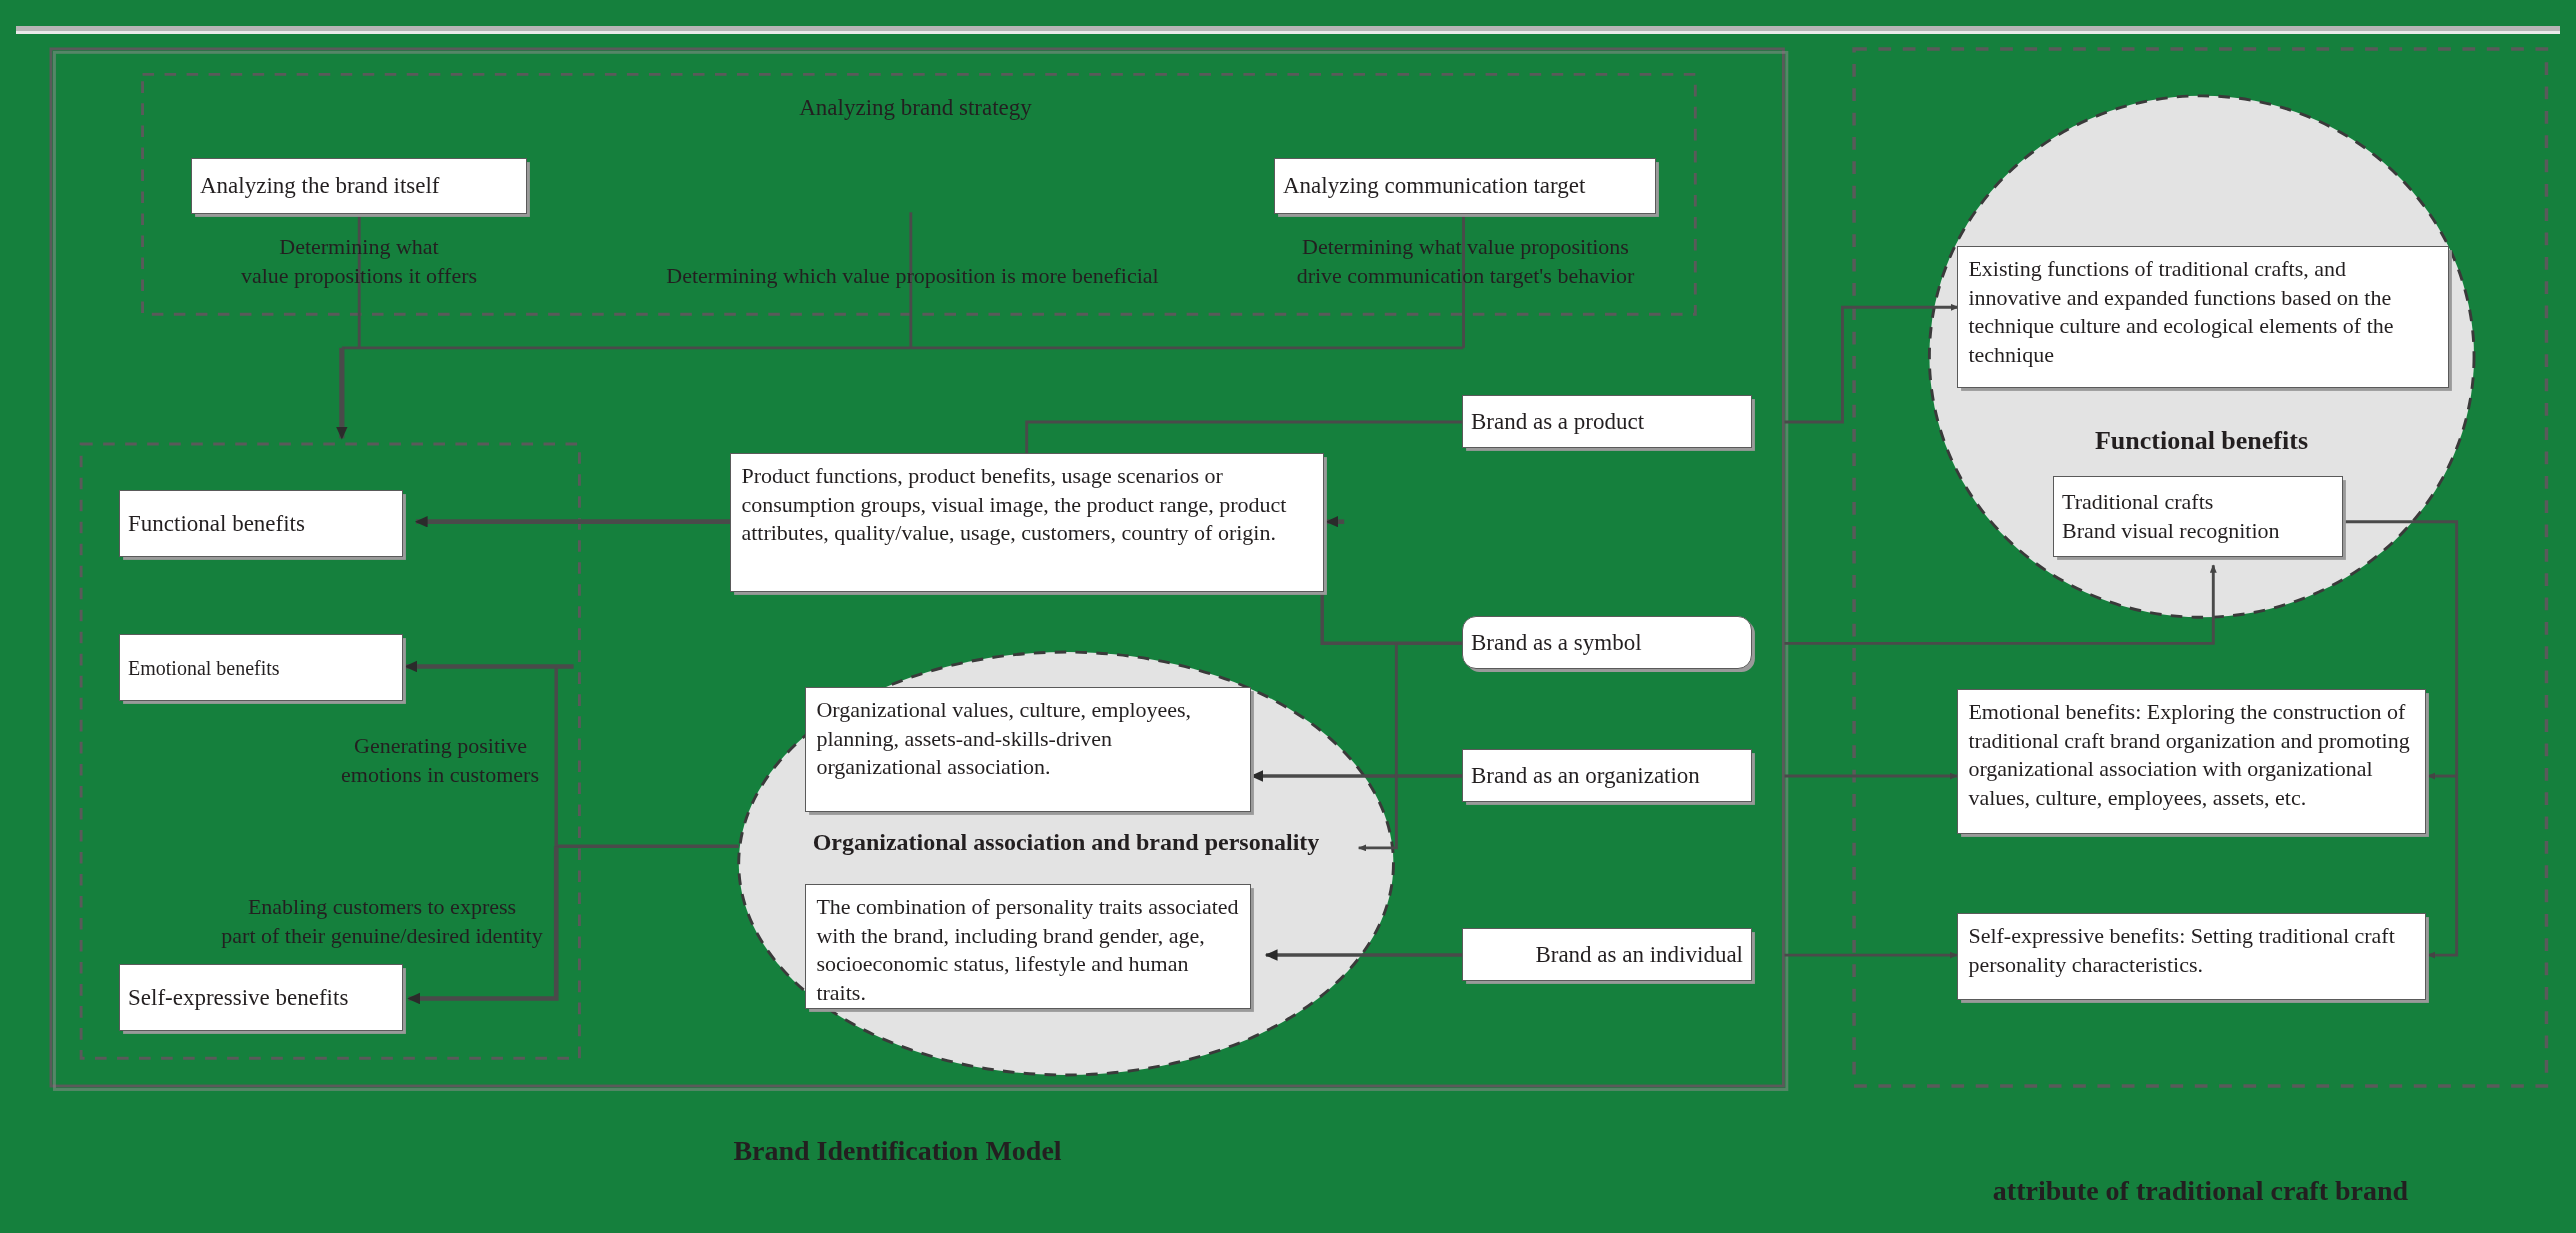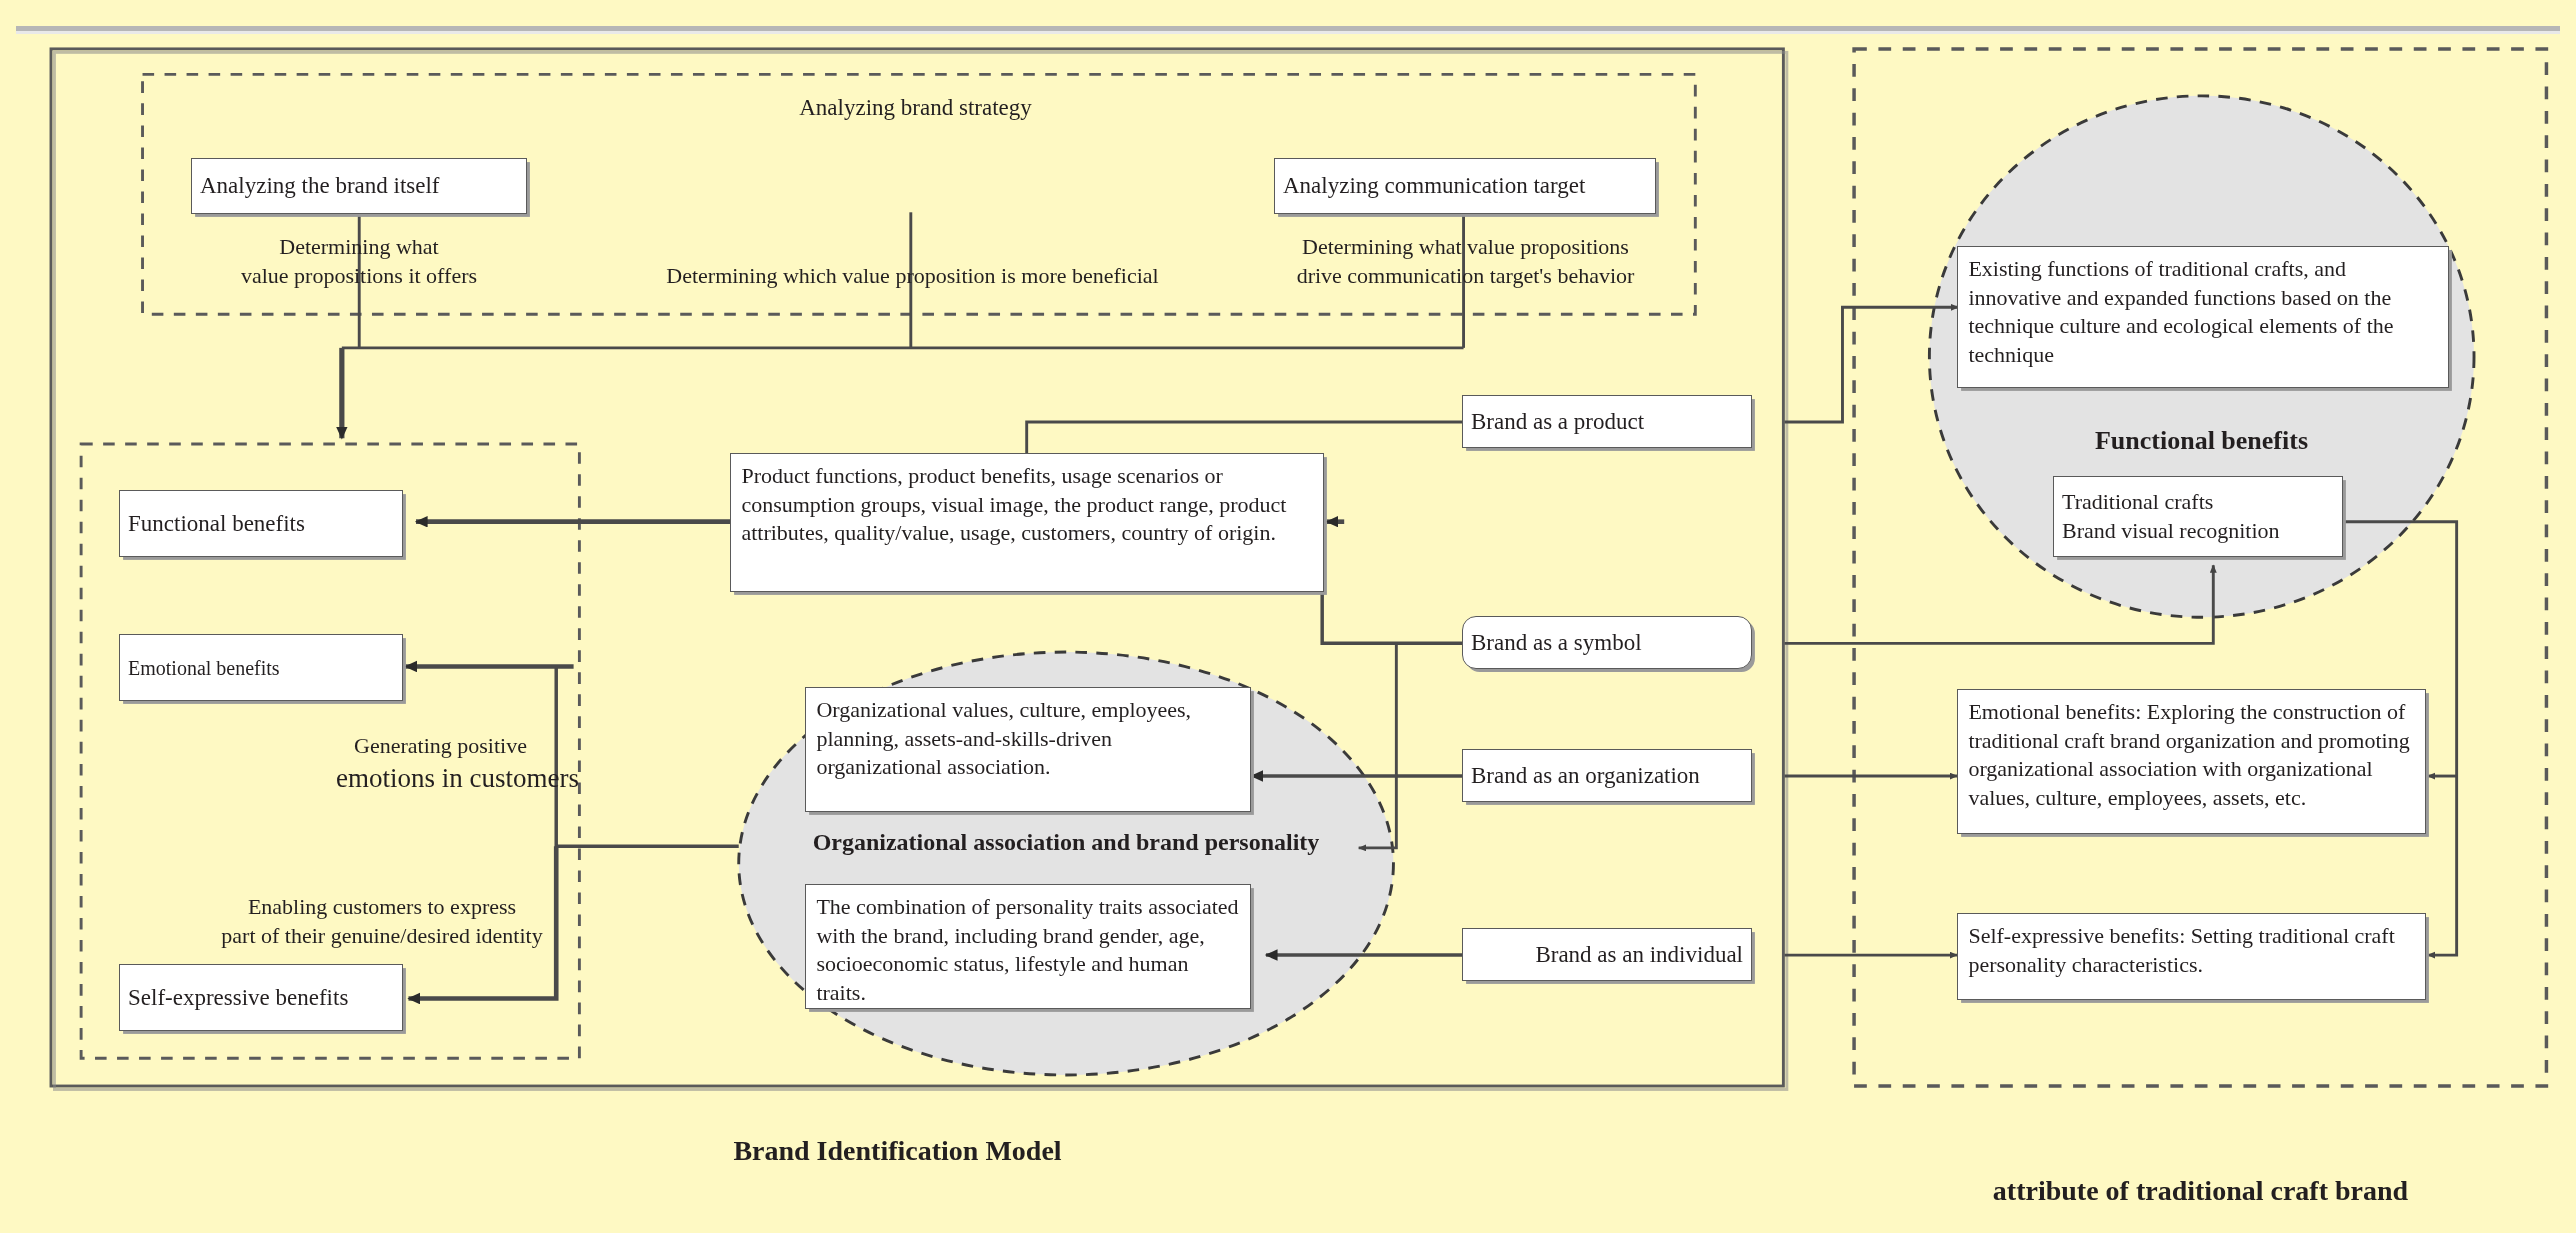--- a/index.html
+++ b/index.html
@@ -1,17 +1,17 @@
 <!DOCTYPE html>
 <html style="font-size:9.3px"><head>
 <meta charset="utf-8">
 <style>
   html,body{margin:0;padding:0;background:#ffffff;}
   body{font-family:"Liberation Serif", serif;color:#231f20;}
-  #stage{position:relative;width:2576px;height:1234px;background:#fef9c3;overflow:hidden;}
+  #stage{position:relative;width:2576px;height:1234px;background:#15803d;overflow:hidden;}
   #canvas{position:absolute;left:0;top:0;width:2576px;height:1234px;}
   
   .nodebox{
     position:absolute;
     background:#ffffff;
     border:1.7px solid #5a5a5a;
     box-shadow:3.5px 3.5px 0 -0.6px #9a9a9a;
     box-sizing:border-box;
     display:flex;
     align-items:center;
@@ -130,21 +130,21 @@
 
   <div class="nodebox" style="left:119px;top:634px;width:284px;height:67px;font-size:20px;">
     <span class="inner">Emotional benefits</span>
   </div>
 
   <div class="nodebox" style="left:119px;top:964px;width:284px;height:67px;font-size:23px;">
     <span class="inner">Self-expressive benefits</span>
   </div>
 
   <div class="plain" style="left:313px;top:731px;width:255px;font-size:22px;">Generating positive</div>
-  <div class="plain" style="left:301px;top:760px;width:278px;font-size:27px;text-align:right;">emotions in customers</div>
+  <div class="plain" style="left:301px;top:760px;width:278px;font-size:22px;">emotions in customers</div>
 
   <div class="plain" style="left:185px;top:892px;width:394px;font-size:22px;">Enabling customers to express</div>
   <div class="plain" style="left:185px;top:921px;width:394px;font-size:22px;">part of their genuine/desired identity</div>
 
   <div class="nodebox tl" style="left:730px;top:453px;width:594px;height:139px;font-size:22px;">
     <span class="inner">Product functions, product benefits, usage scenarios or consumption groups, visual image, the product range, product attributes, quality/value, usage, customers, country of origin.</span>
   </div>
 
   <div class="nodebox tl" style="left:805px;top:687px;width:446px;height:125px;font-size:22px;">
     <span class="inner">Organizational values, culture, employees, planning, assets-and-skills-driven organizational association.</span>

